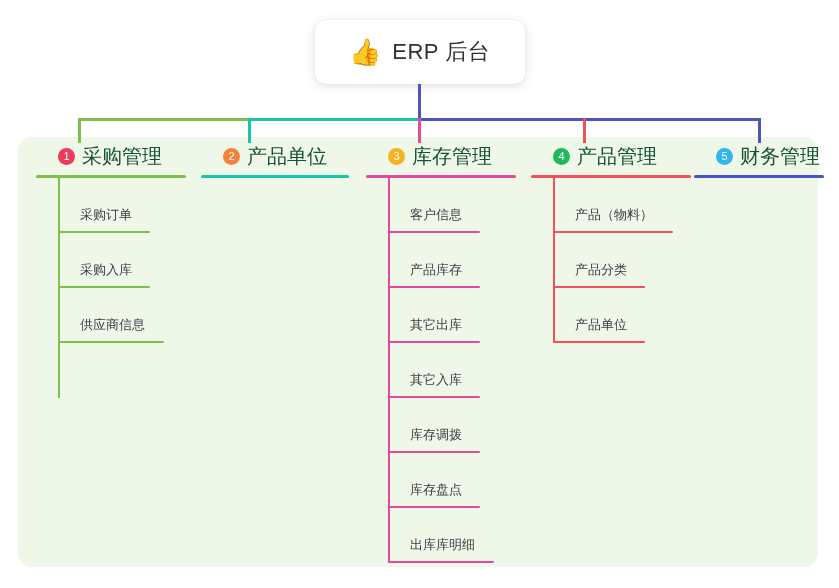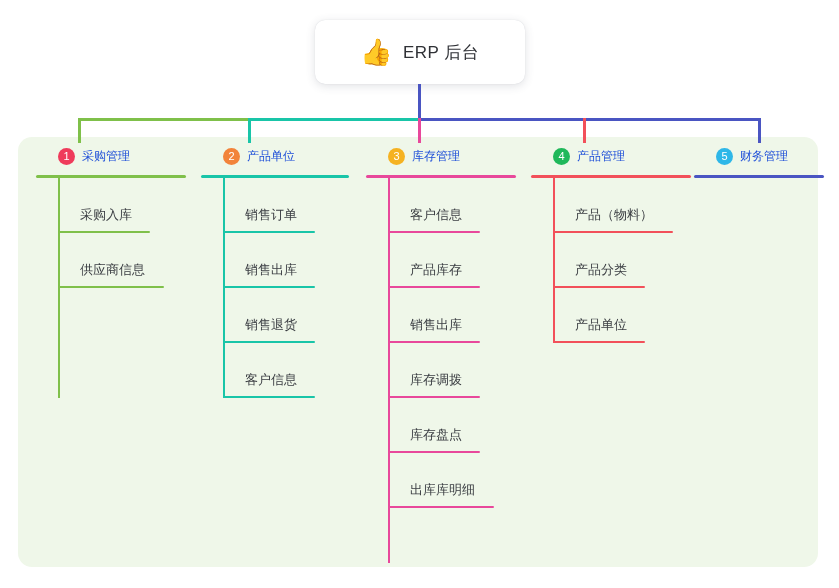--- a/index.html
+++ b/index.html
@@ -35,21 +35,21 @@
     justify-content: center;
     gap: 10px;
     box-sizing: border-box;
   }
   .root-emoji {
     font-size: 26px;
     line-height: 1;
     color: #f2b01e;
   }
   .root-title {
-    font-size: 17px;
+    font-size: 22px;
     color: #2f3136;
     letter-spacing: 0.5px;
     white-space: nowrap;
   }
 
   
   .conn {
     position: absolute;
   }
 
@@ -82,22 +82,22 @@
     height: 17px;
     border-radius: 50%;
     color: #ffffff;
     font-size: 11px;
     line-height: 17px;
     text-align: center;
     font-weight: 400;
     flex: 0 0 auto;
   }
   .col-title {
-    font-size: 12px;
-    color: #1d4ed8;
+    font-size: 20px;
+    color: #14532d;
     white-space: nowrap;
   }
   .col-rule {
     height: 3px;
     border-radius: 2px;
     margin-top: 6px;
   }
 
   
   .leaves {
@@ -160,73 +160,62 @@
   <div id="columns">
       <div class="column" style="left: 36px; width: 150px;">
         <div class="col-head">
           <span class="badge" style="background: rgb(239, 59, 91);">1</span>
           <span class="col-title">采购管理</span>
         </div>
         <div class="col-rule" style="background: rgb(127, 192, 74); width: 150px;"></div>
         <div class="leaves">
           <div class="spine" style="background: rgb(127, 192, 74); height: 220px;"></div>
           <div class="leaf">
+            <span class="leaf-label">采购订单</span>
+            <div class="leaf-rule" style="background: rgb(127, 192, 74); width: 92px;"></div>
+          </div>
+          <div class="leaf">
             <span class="leaf-label">采购入库</span>
             <div class="leaf-rule" style="background: rgb(127, 192, 74); width: 92px;"></div>
           </div>
           <div class="leaf">
             <span class="leaf-label">供应商信息</span>
             <div class="leaf-rule" style="background: rgb(127, 192, 74); width: 106px;"></div>
           </div>
         </div>
       </div>
       <div class="column" style="left: 201px; width: 148px;">
         <div class="col-head">
           <span class="badge" style="background: rgb(242, 131, 58);">2</span>
           <span class="col-title">产品单位</span>
         </div>
         <div class="col-rule" style="background: rgb(25, 197, 168); width: 148px;"></div>
-        <div class="leaves">
-          <div class="spine" style="background: rgb(25, 197, 168); height: 220px;"></div>
-          <div class="leaf">
-            <span class="leaf-label">销售订单</span>
-            <div class="leaf-rule" style="background: rgb(25, 197, 168); width: 92px;"></div>
-          </div>
-          <div class="leaf">
-            <span class="leaf-label">销售出库</span>
-            <div class="leaf-rule" style="background: rgb(25, 197, 168); width: 92px;"></div>
-          </div>
-          <div class="leaf">
-            <span class="leaf-label">销售退货</span>
-            <div class="leaf-rule" style="background: rgb(25, 197, 168); width: 92px;"></div>
-          </div>
-          <div class="leaf">
-            <span class="leaf-label">客户信息</span>
-            <div class="leaf-rule" style="background: rgb(25, 197, 168); width: 92px;"></div>
-          </div>
-        </div>
       </div>
       <div class="column" style="left: 366px; width: 150px;">
         <div class="col-head">
           <span class="badge" style="background: rgb(245, 178, 33);">3</span>
           <span class="col-title">库存管理</span>
         </div>
         <div class="col-rule" style="background: rgb(232, 72, 155); width: 150px;"></div>
         <div class="leaves">
           <div class="spine" style="background: rgb(232, 72, 155); height: 385px;"></div>
           <div class="leaf">
             <span class="leaf-label">客户信息</span>
             <div class="leaf-rule" style="background: rgb(232, 72, 155); width: 92px;"></div>
           </div>
           <div class="leaf">
             <span class="leaf-label">产品库存</span>
             <div class="leaf-rule" style="background: rgb(232, 72, 155); width: 92px;"></div>
           </div>
           <div class="leaf">
-            <span class="leaf-label">销售出库</span>
+            <span class="leaf-label">其它出库</span>
+            <div class="leaf-rule" style="background: rgb(232, 72, 155); width: 92px;"></div>
+          </div>
+          <div class="leaf">
+            <span class="leaf-label">其它入库</span>
             <div class="leaf-rule" style="background: rgb(232, 72, 155); width: 92px;"></div>
           </div>
           <div class="leaf">
             <span class="leaf-label">库存调拨</span>
             <div class="leaf-rule" style="background: rgb(232, 72, 155); width: 92px;"></div>
           </div>
           <div class="leaf">
             <span class="leaf-label">库存盘点</span>
             <div class="leaf-rule" style="background: rgb(232, 72, 155); width: 92px;"></div>
           </div>

